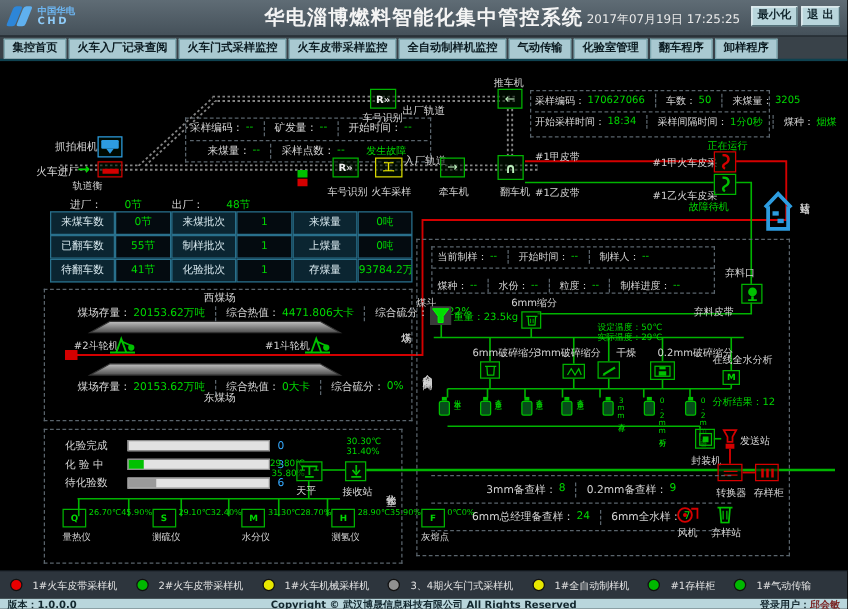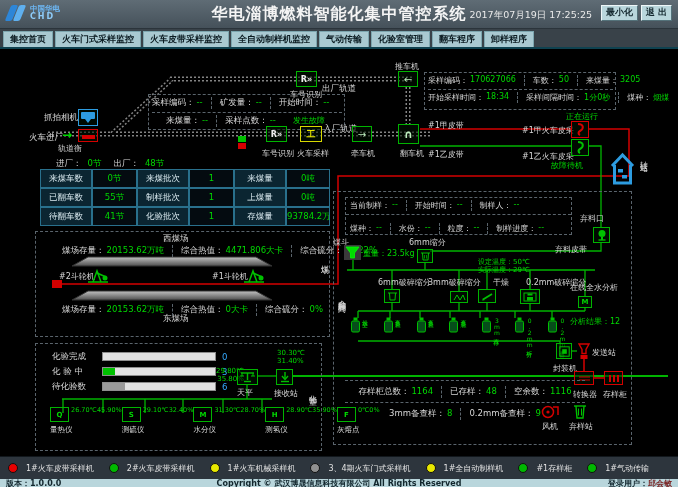--- a/index.html
+++ b/index.html
@@ -84,20 +84,21 @@
   </div>
   <div class="title">华电淄博燃料智能化集中管控系统</div>
   <div class="dt">2017年07月19日 17:25:25</div>
   <div class="hbtn" style="right:40px">最小化</div>
   <div class="hbtn" style="right:6px">退 出</div>
 </div>
 
 <div class="tabs">
 
 <div class="tab">集控首页</div>
+    <div class="tab">火车入厂记录查阅</div>
     <div class="tab">火车门式采样监控</div>
     <div class="tab">火车皮带采样监控</div>
     <div class="tab">全自动制样机监控</div>
     <div class="tab">气动传输</div>
     <div class="tab">化验室管理</div>
     <div class="tab">翻车程序</div>
     <div class="tab">卸样程序</div>
   </div>
 
 <div class="canvas">
@@ -187,21 +188,21 @@
         <rect x="1" y="1" width="14" height="7" rx="1" fill="#2d9ce0"></rect>
         <path d="M5,8 L11,8 L8,12 Z" fill="#2d9ce0"></path>
       </svg>
   </div>
   <div class="A L" style="left:29px;top:83px">火车进厂</div>
   <div class="A g" style="left:62px;top:79px;font-size:12px;font-weight:bold">→</div>
   <div class="A ibx red" style="left:78px;top:80px;width:20px;height:13px">
       <div style="width:13px;height:4px;background:#d40000;margin-top:3px"></div>
     </div>
   <div class="A L sm" style="left:58px;top:94px">轨道衡</div>
-  <div class="A pairs" style="left:56px;top:109px;gap:4px">
+  <div class="A pairs" style="left:56px;top:109px;gap:16px">
     <span class="pl">进厂：</span>
     <span class="pv">0节</span>
     <span class="pl" style="margin-left:8px">出厂：</span>
     <span class="pv">48节</span>
   </div>
 
   <div class="A ibx" style="left:296px;top:22px;width:21px;height:16px">
       <span style="color:#eee;font-size:8px;font-weight:bold">R»</span>
     </div>
   <div class="A L sm" style="left:290px;top:40px">车号识别</div>
@@ -708,41 +709,37 @@
         <line x1="11" y1="1" x2="11" y2="8" stroke="#d40000" stroke-width="2"></line>
       </svg>
   </div>
   <div class="A L sm" style="left:573px;top:340px">转换器</div>
   <div class="A L sm" style="left:603px;top:340px">存样柜</div>
 
   <div class="A" style="left:345px;top:331px;width:240px">
     <div class="statrow pairs sm">
 
     <div class="pr">
-          <span class="pl">存样柜总数：</span>
-          <span class="pv">1164</span>
-        </div>
-        <div class="pr">
-          <span class="pl">已存样：</span>
-          <span class="pv">48</span>
-        </div>
-        <div class="pr">
-          <span class="pl">空余数：</span>
-          <span class="pv">1116</span>
-        </div>
-      </div>
-    <div class="statrow pairs sm">
-
-    <div class="pr">
           <span class="pl">3mm备查样：</span>
           <span class="pv">8</span>
         </div>
         <div class="pr">
           <span class="pl">0.2mm备查样：</span>
           <span class="pv">9</span>
+        </div>
+      </div>
+    <div class="statrow pairs sm" style="border-bottom:1px dashed #5a646c">
+
+    <div class="pr">
+          <span class="pl">6mm总经理备查样：</span>
+          <span class="pv">24</span>
+        </div>
+        <div class="pr">
+          <span class="pl">6mm全水样：</span>
+          <span class="pv">7</span>
         </div>
       </div>
   </div>
 
   <div class="A" style="left:541px;top:355px">
     <svg width="18" height="15" viewBox="0 0 18 15">
         <circle cx="7" cy="8" r="5.5" fill="none" stroke="#d40000" stroke-width="1.5"></circle>
         <circle cx="7" cy="8" r="1.6" fill="#d40000"></circle>
         <path d="M12,3 H17 V11" fill="none" stroke="#d40000" stroke-width="1.5"></path>
       </svg>

